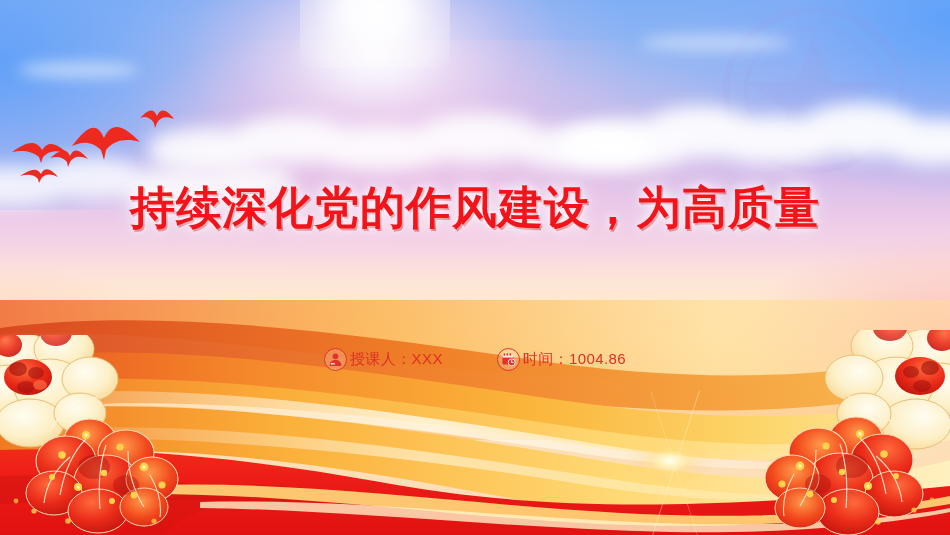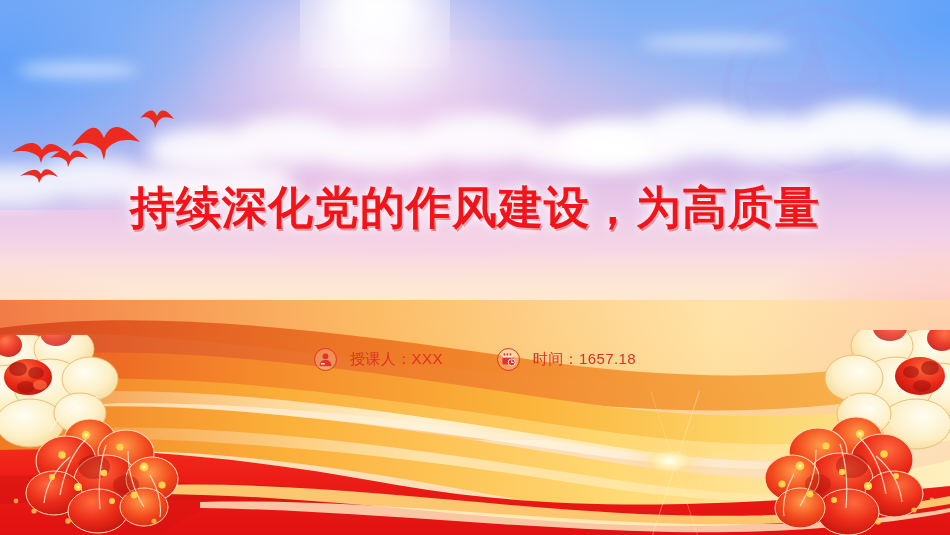--- a/index.html
+++ b/index.html
@@ -134,21 +134,21 @@
       1.5px 1.5px 0 rgba(176,12,14,.55);
     white-space:nowrap;
   }
   .title-line{ display:block; }
 
   .meta{
     position:absolute; left:0; right:0; top:348px;
     display:flex; justify-content:center; align-items:center;
     gap:54px;
   }
-  .meta-item{ display:flex; align-items:center; gap:13px; }
+  .meta-item{ display:flex; align-items:center; gap:3px; }
   .meta-ico{
     width:23px; height:23px; flex:0 0 23px;
     border:1.6px solid #e0332c; border-radius:50%;
     display:flex; align-items:center; justify-content:center;
     background:rgba(255,255,255,.20);
   }
   .meta-ico svg{ display:block; }
   .meta-text{
     font-family:"Liberation Sans", sans-serif;
     font-size:15px; font-weight:400;
@@ -478,18 +478,18 @@
         <svg width="15" height="15" viewBox="0 0 15 15" xmlns="http://www.w3.org/2000/svg">
           <rect x="1.4" y="3" width="11" height="9.4" rx="1.3" fill="#e0332c"></rect>
           <rect x="1.4" y="3" width="11" height="2.6" fill="#fbe6e2"></rect>
           <rect x="2.6" y="1.2" width="1.5" height="2.6" rx=".7" fill="#e0332c"></rect>
           <rect x="5.6" y="1.2" width="1.5" height="2.6" rx=".7" fill="#e0332c"></rect>
           <rect x="8.6" y="1.2" width="1.5" height="2.6" rx=".7" fill="#e0332c"></rect>
           <circle cx="10.7" cy="10.4" r="3.5" fill="#e0332c" stroke="#fbe6e2" stroke-width="1"></circle>
           <path d="M10.7 8.4 V10.5 H12.3" stroke="#fbe6e2" stroke-width="1.1" fill="none" stroke-linecap="round"></path>
         </svg>
       </span>
-      <span class="meta-text">时间：1657.18</span>
+      <span class="meta-text">时间：1004.86</span>
     </div>
 
   </div>
 
 </div>
 
 </body></html>

